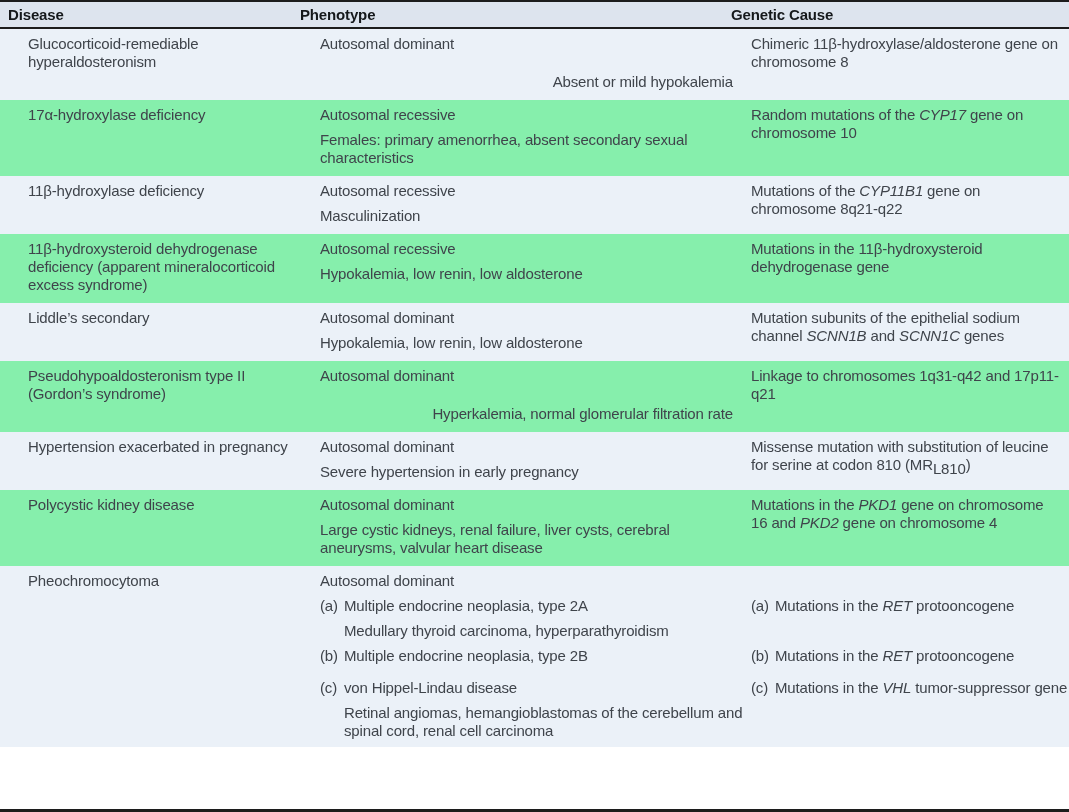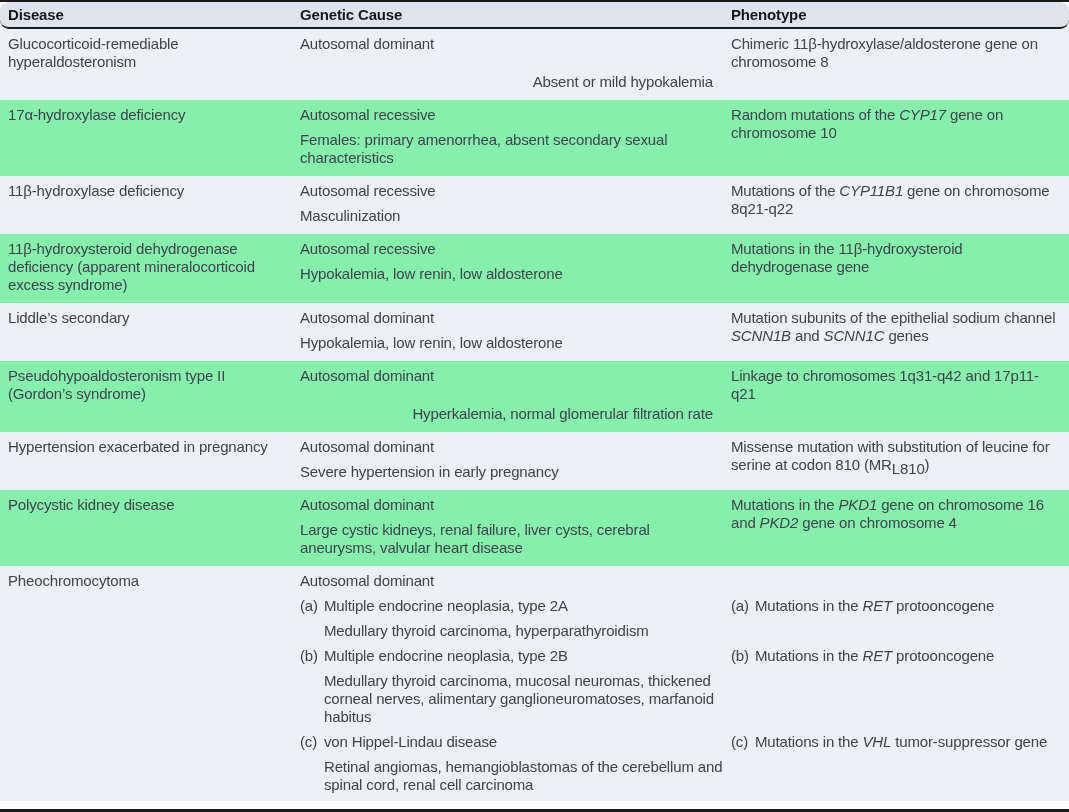--- a/index.html
+++ b/index.html
@@ -25,28 +25,28 @@
   .header-row {
     display: grid;
     grid-template-columns: 292px 431px 1fr;
     background: #dde4ee;
     border-bottom: 2px solid #1c1c1c;
     height: 25px;
     align-items: center;
     font-size: 15px;
     font-weight: bold;
     color: #15181b;
-    border-radius: 9px;
   }
   .header-row .hcell { padding-left: 8px; }
   .row {
     display: grid;
     grid-template-columns: 292px 431px 1fr;
     font-size: 15px;
     color: #3f444b;
+    padding-left: 20px;
   }
   .row.light { background: #ebf1f8; }
   .row.dark  { background: #86efac; }
   .cell {
     padding: 6px 10px 2px 8px;
     line-height: 18px;
     box-sizing: border-box;
   }
   .cell p {
     margin: 0 0 7px 0;
@@ -71,22 +71,22 @@
   }
   .desc { padding-left: 24px; }
 </style>
 </head>
 <body>
 
 <div id="stage">
   <div class="table">
     <div class="header-row">
       <div class="hcell">Disease</div>
+      <div class="hcell">Phenotype</div>
       <div class="hcell">Genetic Cause</div>
-      <div class="hcell">Phenotype</div>
     </div>
     <div id="table-body">
         <div class="row light">
           <div class="cell">
             <p>Glucocorticoid-remediable hyperaldosteronism</p>
           </div>
           <div class="cell">
             <p><span>Autosomal dominant</span></p>
             <p class="gap"><span>Absent or mild hypokalemia</span></p>
           </div>
@@ -217,23 +217,20 @@
                 </div>
               </div>
               <div class="subcell">
                 <div class="lettered">
                   <span>(b)</span>
                   <span><span>Mutations in the </span><i>RET</i><span> protooncogene</span></span>
                 </div>
               </div>
             </div>
             <div class="subrow">
-              <div class="subcell">
-                <div class="desc"><span>Medullary thyroid carcinoma, mucosal neuromas, thickened corneal nerves, alimentary ganglioneuromatoses, marfanoid habitus</span></div>
-              </div>
               <div class="subcell"></div>
             </div>
             <div class="subrow">
               <div class="subcell">
                 <div class="lettered">
                   <span>(c)</span>
                   <span><span>von Hippel-Lindau disease</span></span>
                 </div>
               </div>
               <div class="subcell">

